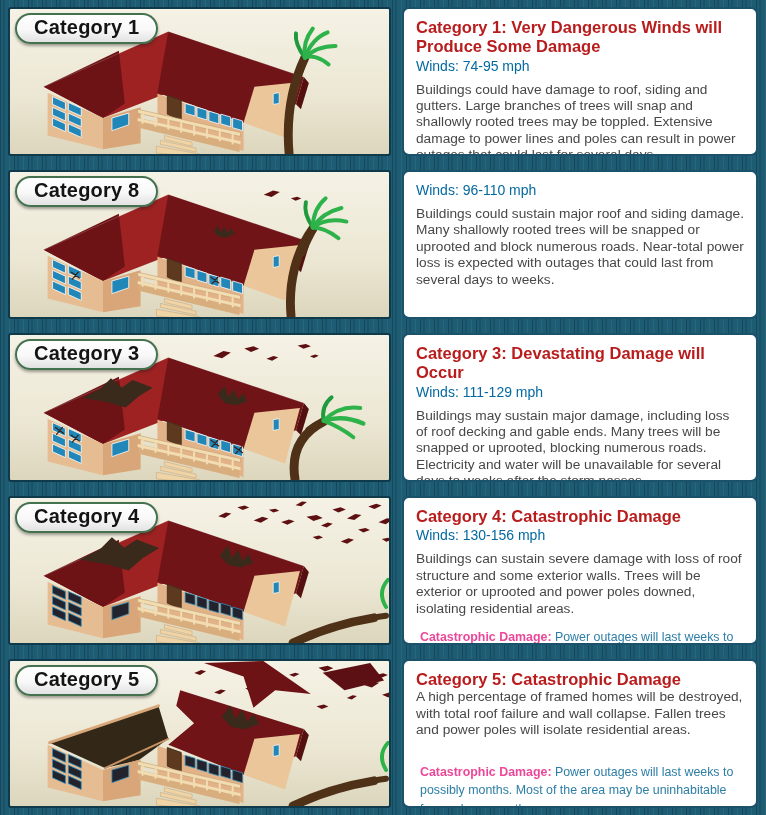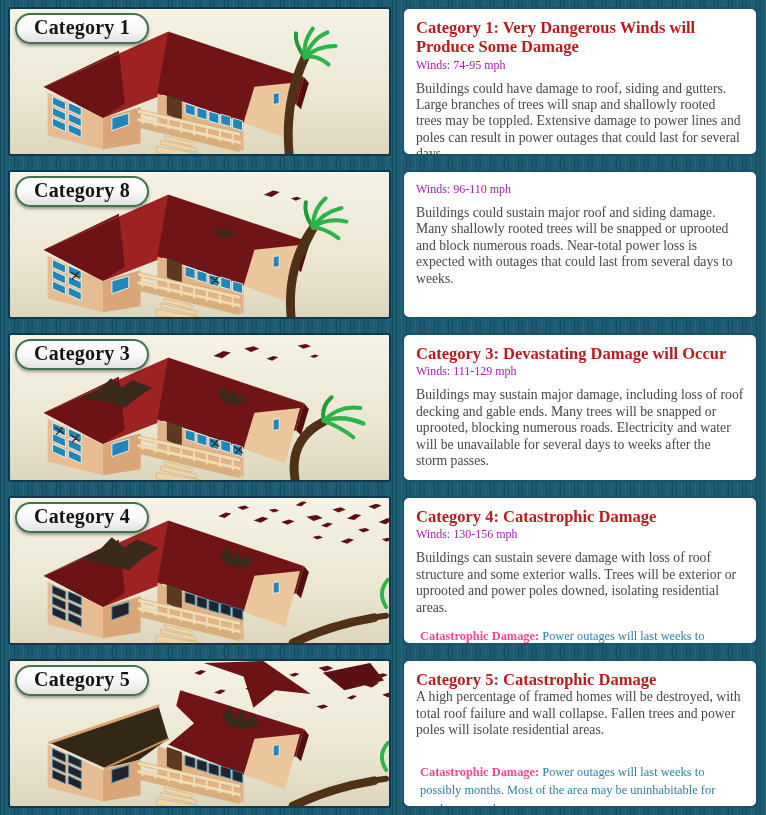--- a/index.html
+++ b/index.html
@@ -8,21 +8,20 @@
     font-family:"Liberation Sans",sans-serif;
   }
   .page{
     width:766px;height:815px;box-sizing:border-box;
     padding:7px 8px 0 8px;
     background-color:#1d5c73;
     background-image:repeating-linear-gradient(90deg,
       rgba(5,25,35,.30) 0 1px, rgba(255,255,255,0) 1px 3px,
       rgba(5,25,35,.15) 3px 5px, rgba(255,255,255,0) 5px 9px,
       rgba(255,255,255,.06) 9px 10px, rgba(255,255,255,0) 10px 14px);
-    font-family:Liberation Serif, serif;
   }
   .row{display:flex;gap:11px;height:149px;margin-bottom:14px;}
   .panel{
     position:relative;width:379px;flex:none;
     border:2px solid #0f3a4c;border-radius:3px;
     background:linear-gradient(180deg,#f5f2e6 0%,#ece7d3 60%,#dcd6bd 100%);
     overflow:hidden;
   }
   svg.scene{position:absolute;left:0;top:0;width:100%;height:100%;display:block;}
   .badge{
@@ -32,21 +31,21 @@
     border:2px solid #44714e;border-radius:17px;
     box-shadow:0 2px 3px rgba(30,30,30,.40);
   }
   .badge span{font-size:20px;font-weight:bold;color:#141414;letter-spacing:.2px;}
   .card{
     flex:1;background:#ffffff;
     border:2px solid #1a516b;border-radius:7px;
     padding:9px 12px 6px 12px;box-sizing:border-box;overflow:hidden;
   }
   .title{font-size:16.5px;font-weight:bold;color:#b91c1c;line-height:1.17;}
-  .winds{font-size:12px;color:#a21caf;margin:1px 0 8px 0;}
+  .winds{font-size:14px;color:#0369a1;margin:1px 0 8px 0;}
   .desc{font-size:13.7px;color:#474747;line-height:1.2;}
   .warning{margin-top:11px;font-size:12.4px;line-height:1.5;padding-left:4px;}
   .row:nth-child(5) .warning{margin-top:24px;}
   .warn-label{color:#ec4899;font-weight:bold;}
   .warn-text{color:#2d7ea6;}
 </style>
 </head>
 <body>
 
 <div class="page" id="page">

